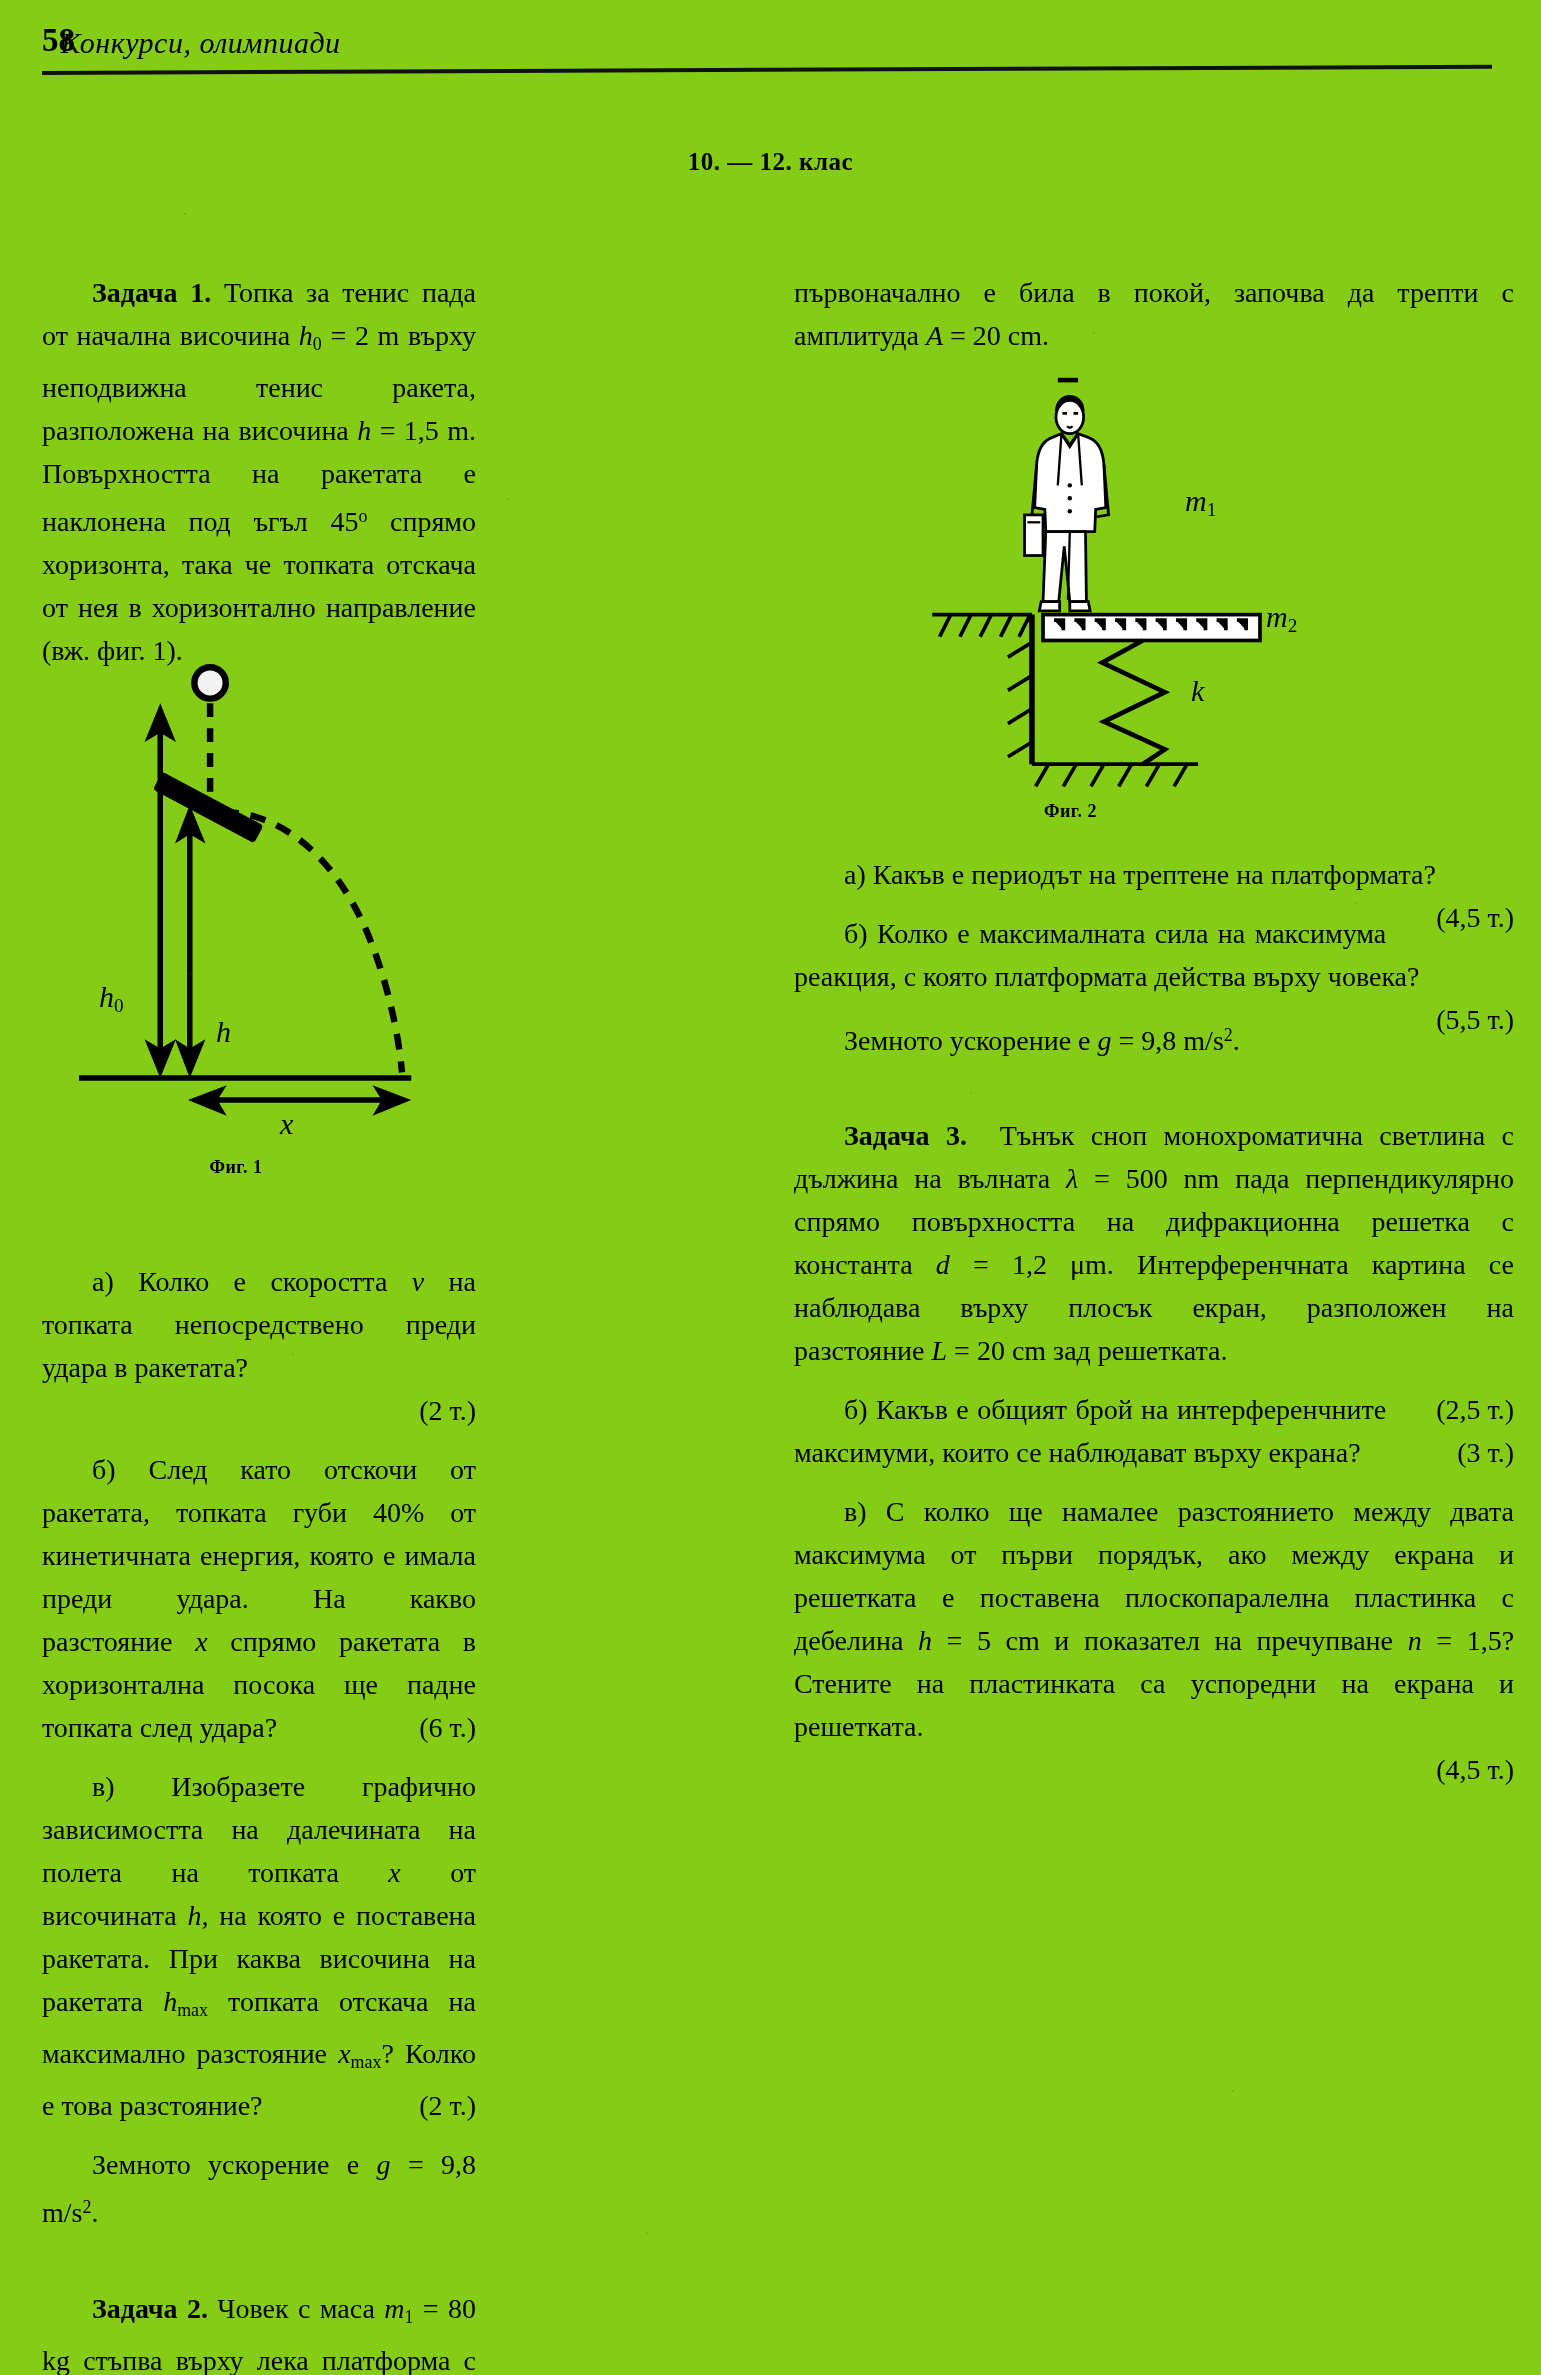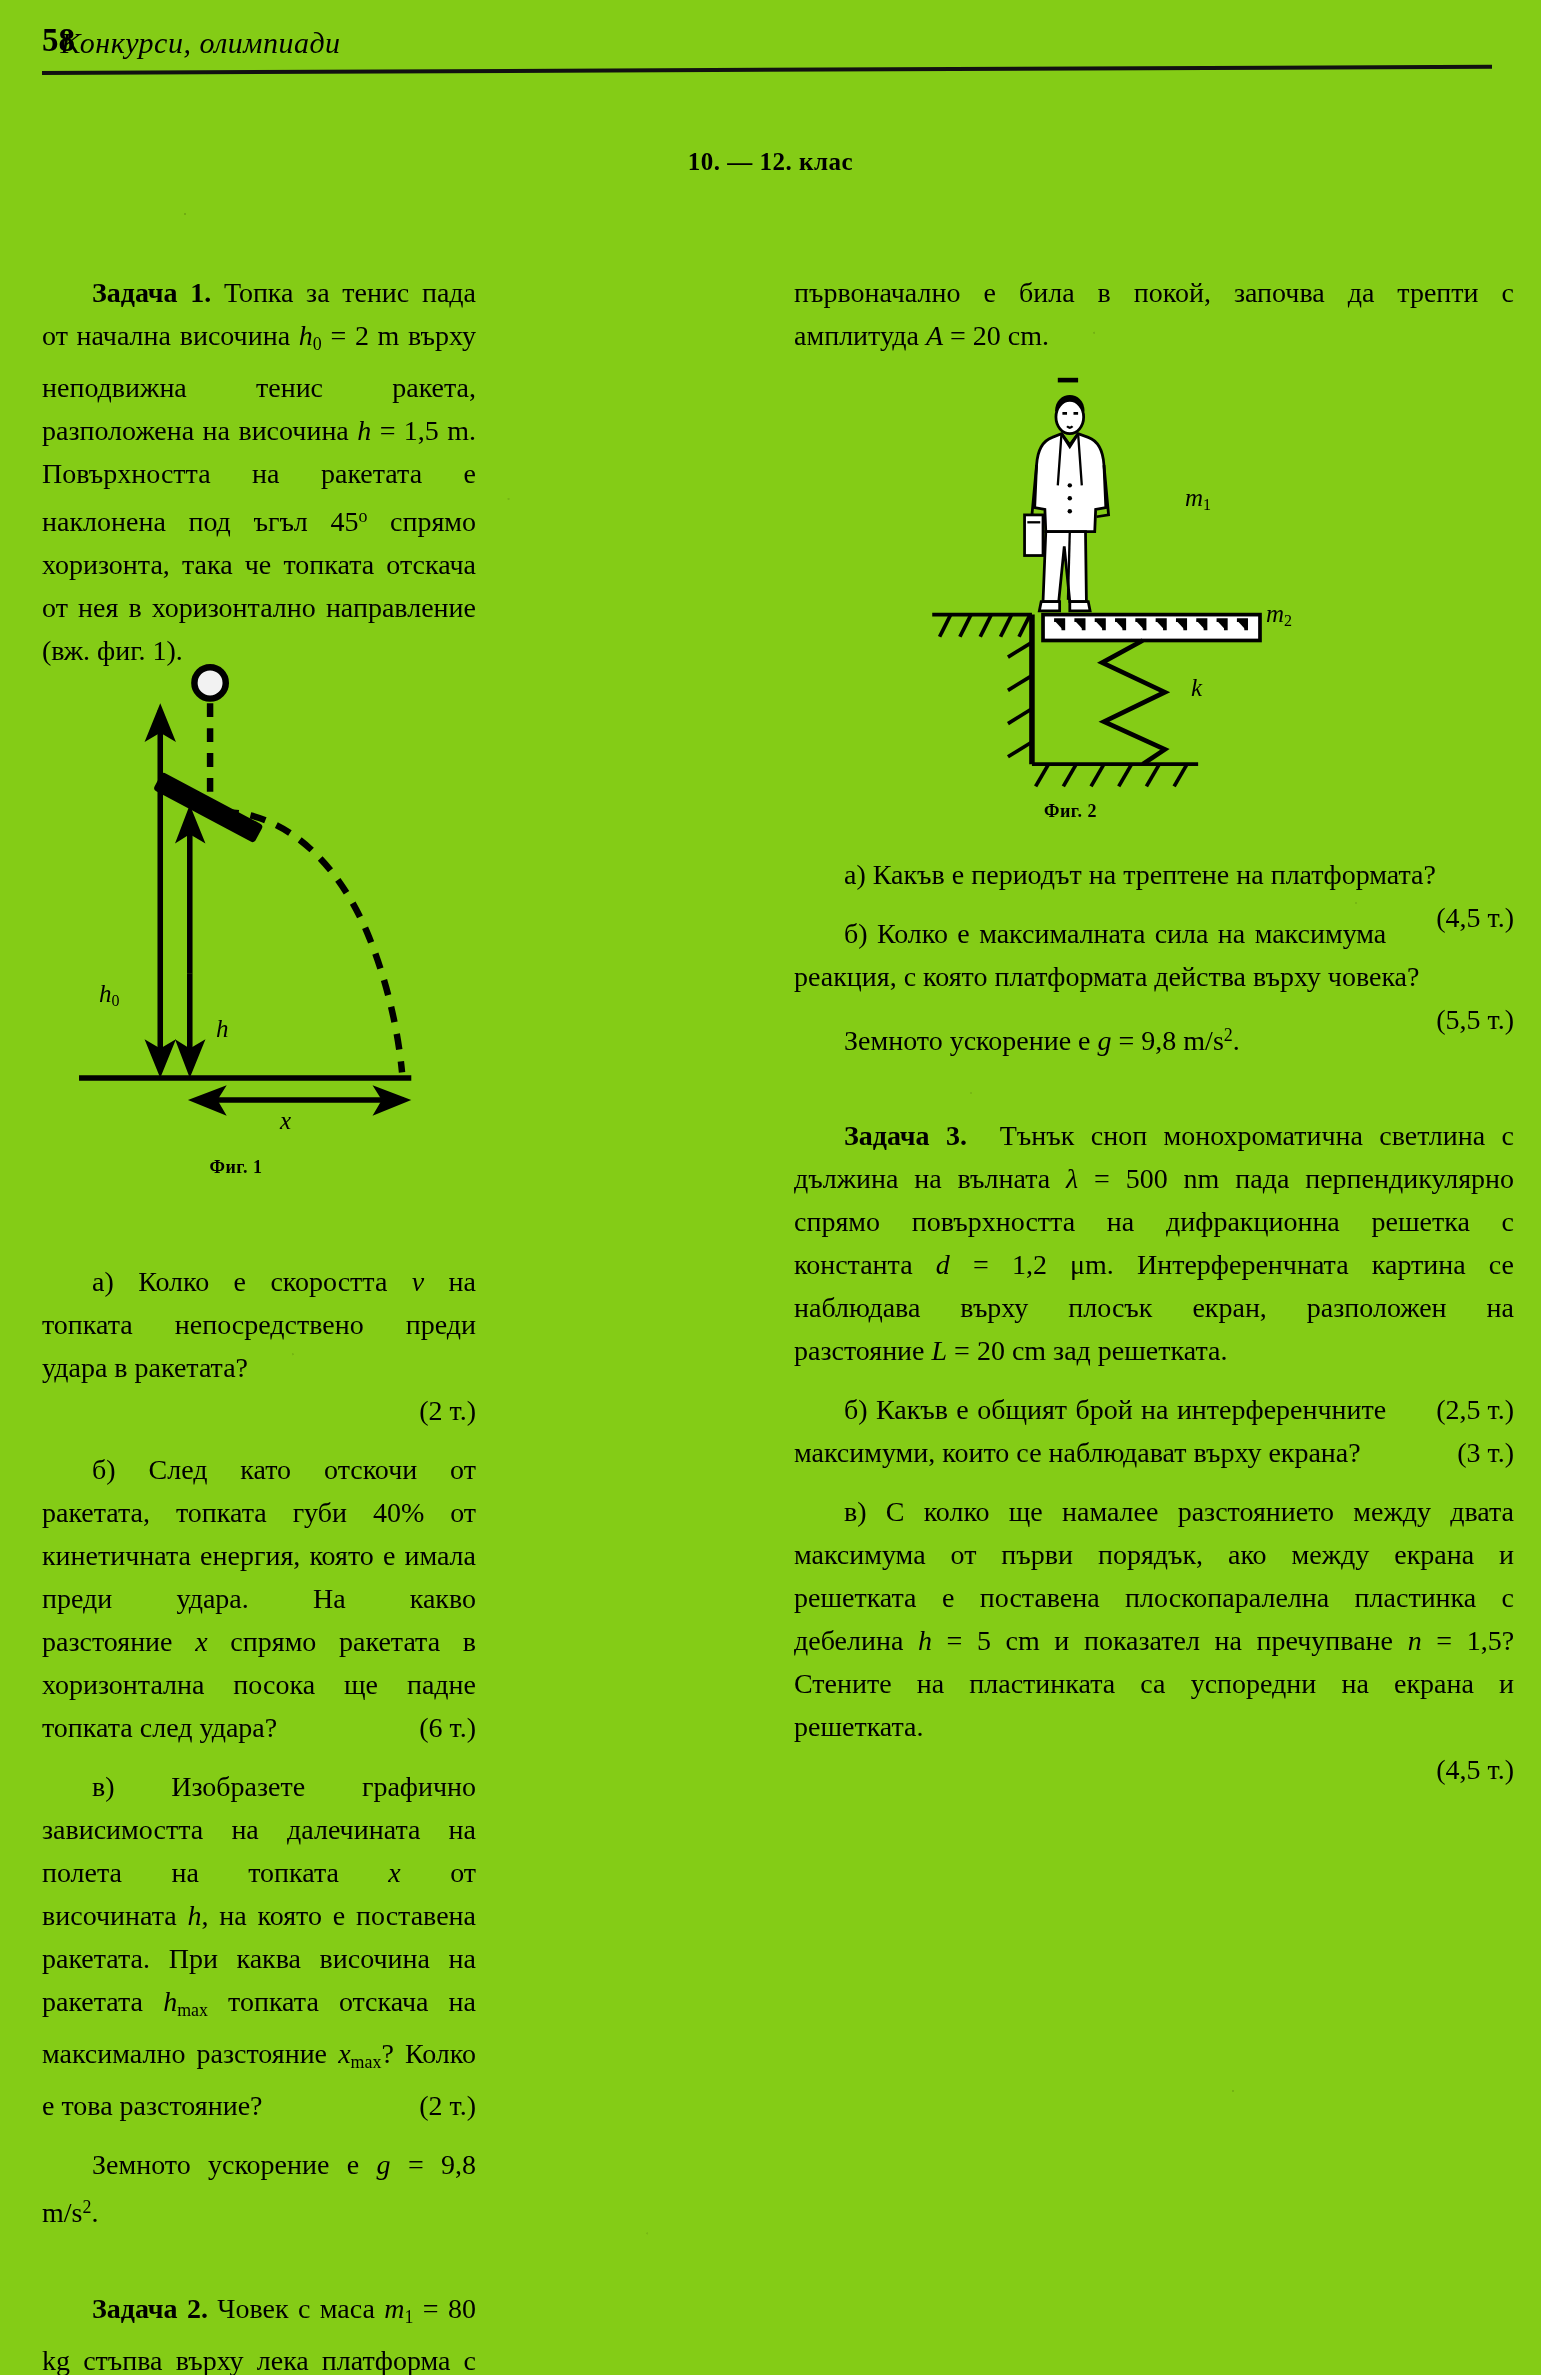--- a/index.html
+++ b/index.html
@@ -135,21 +135,21 @@
     width: 397px;
     height: 471px;
   }
   .fig1 svg, .fig2 svg { display: block; }
   .fig1-cap { position: absolute; left: 0; top: 491px; width: 388px; margin-top: 20px; }
   .fig2-cap { position: absolute; left: -37px; top: 432px; width: 369px; }
 
   .mlabel {
     position: absolute;
     font-style: italic;
-    font-size: 25px;
+    font-size: 30px;
   }
 </style>
 </head>
 <body>
 
 <div class="page">
   <div class="speckles"></div>
 
   <div class="runhead">
     <div class="folio">58</div>

